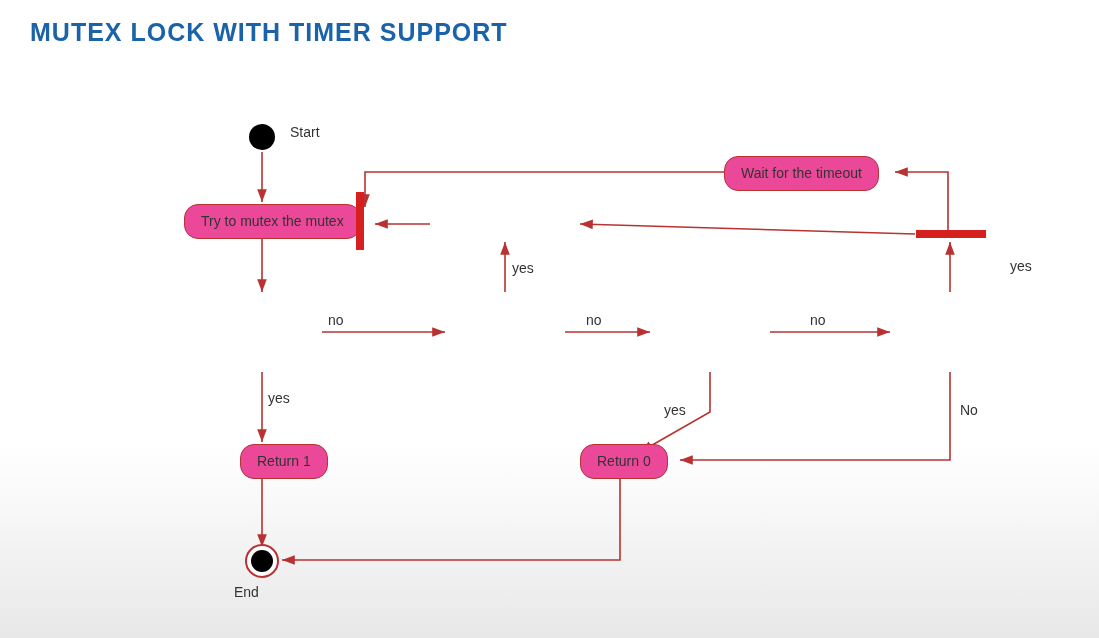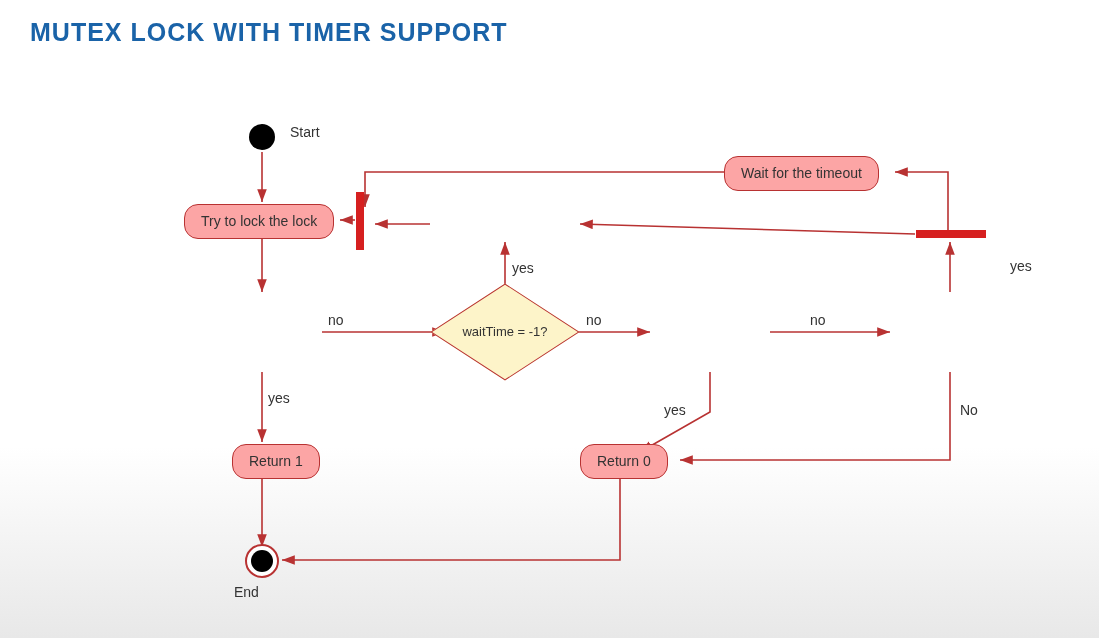--- a/index.html
+++ b/index.html
@@ -55,21 +55,21 @@
     background:#fff;
     box-sizing:border-box;
   }
   .end-inner {
     width: 22px;
     height: 22px;
     background: #000;
     border-radius: 50%;
   }
   .rbox {
-    background: #fca5a5;
+    background: #ec4899;
     border: 1.5px solid #b83232;
     border-radius: 14px;
     padding: 8px 16px;
     white-space: nowrap;
     line-height: 1.2;
   }
   .diamond {
     width: 120px;
     height: 80px;
   }
@@ -161,38 +161,34 @@
 
       <line x1="355" y1="208" x2="340" y2="208" marker-end="url(#ah)"></line>
     </g>
   </svg>
 
   <div class="node" style="left:249px;top:112px;">
     <div class="start-dot"></div>
   </div>
   <div class="plain-label" style="left:290px;top:112px;">Start</div>
 
-  <div class="node rbox" style="left:184px;top:192px;">Try to lock the lock</div>
+  <div class="node rbox" style="left:184px;top:192px;">Try to mutex the mutex</div>
 
   <div class="bar" style="left:356px;top:180px;width:8px;height:58px;"></div>
 
 
   <div class="node rbox" style="left:724px;top:144px;">Wait for the timeout</div>
 
   <div class="bar" style="left:916px;top:218px;width:70px;height:8px;"></div>
 
 
-  <div class="node diamond" style="left:445px;top:280px;">
-    <div class="shape"></div>
-    <div class="dlabel">waitTime = -1?</div>
-  </div>
-
-
-
-  <div class="node rbox" style="left:232px;top:432px;">Return 1</div>
+
+
+
+  <div class="node rbox" style="left:240px;top:432px;">Return 1</div>
 
   <div class="node rbox" style="left:580px;top:432px;">Return 0</div>
 
   <div class="node" style="left:245px;top:532px;">
     <div class="end-outer">
       <div class="end-inner"></div>
     </div>
   </div>
   <div class="plain-label" style="left:234px;top:572px;">End</div>
 

